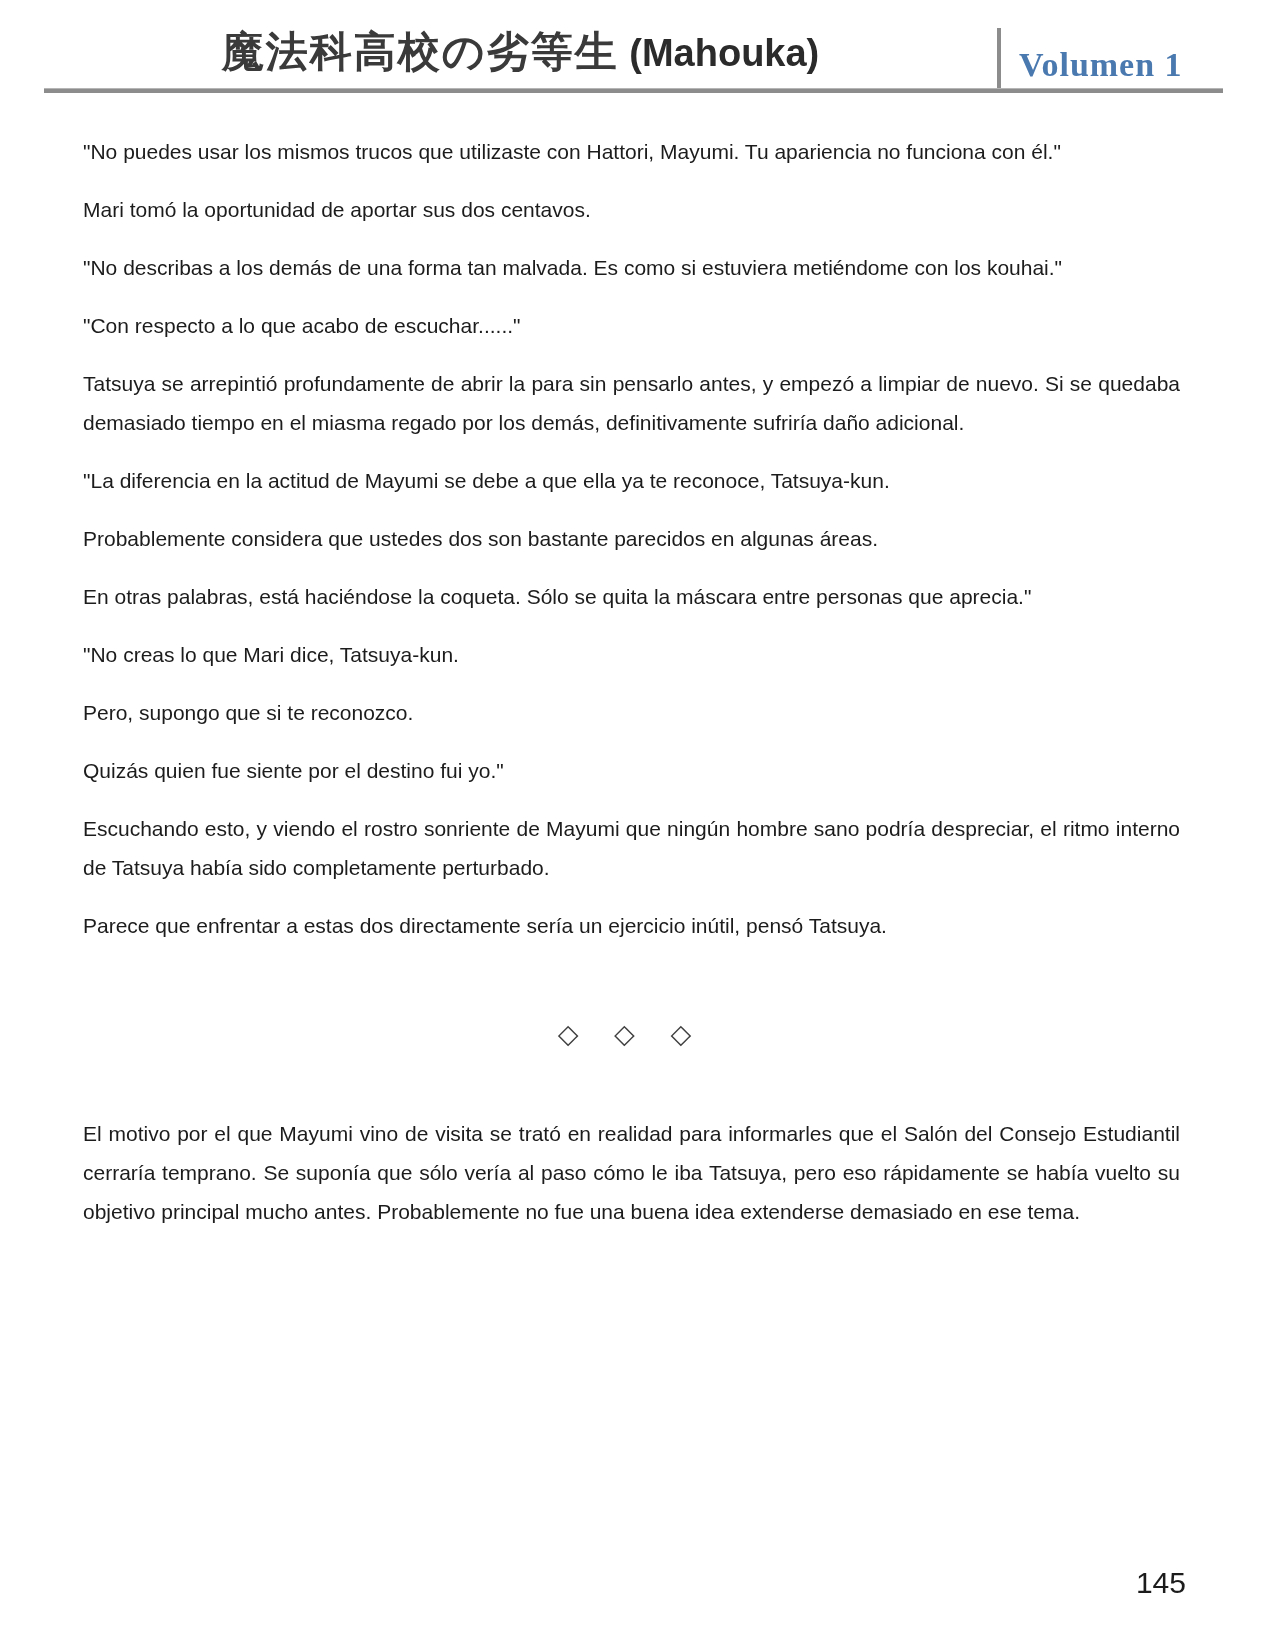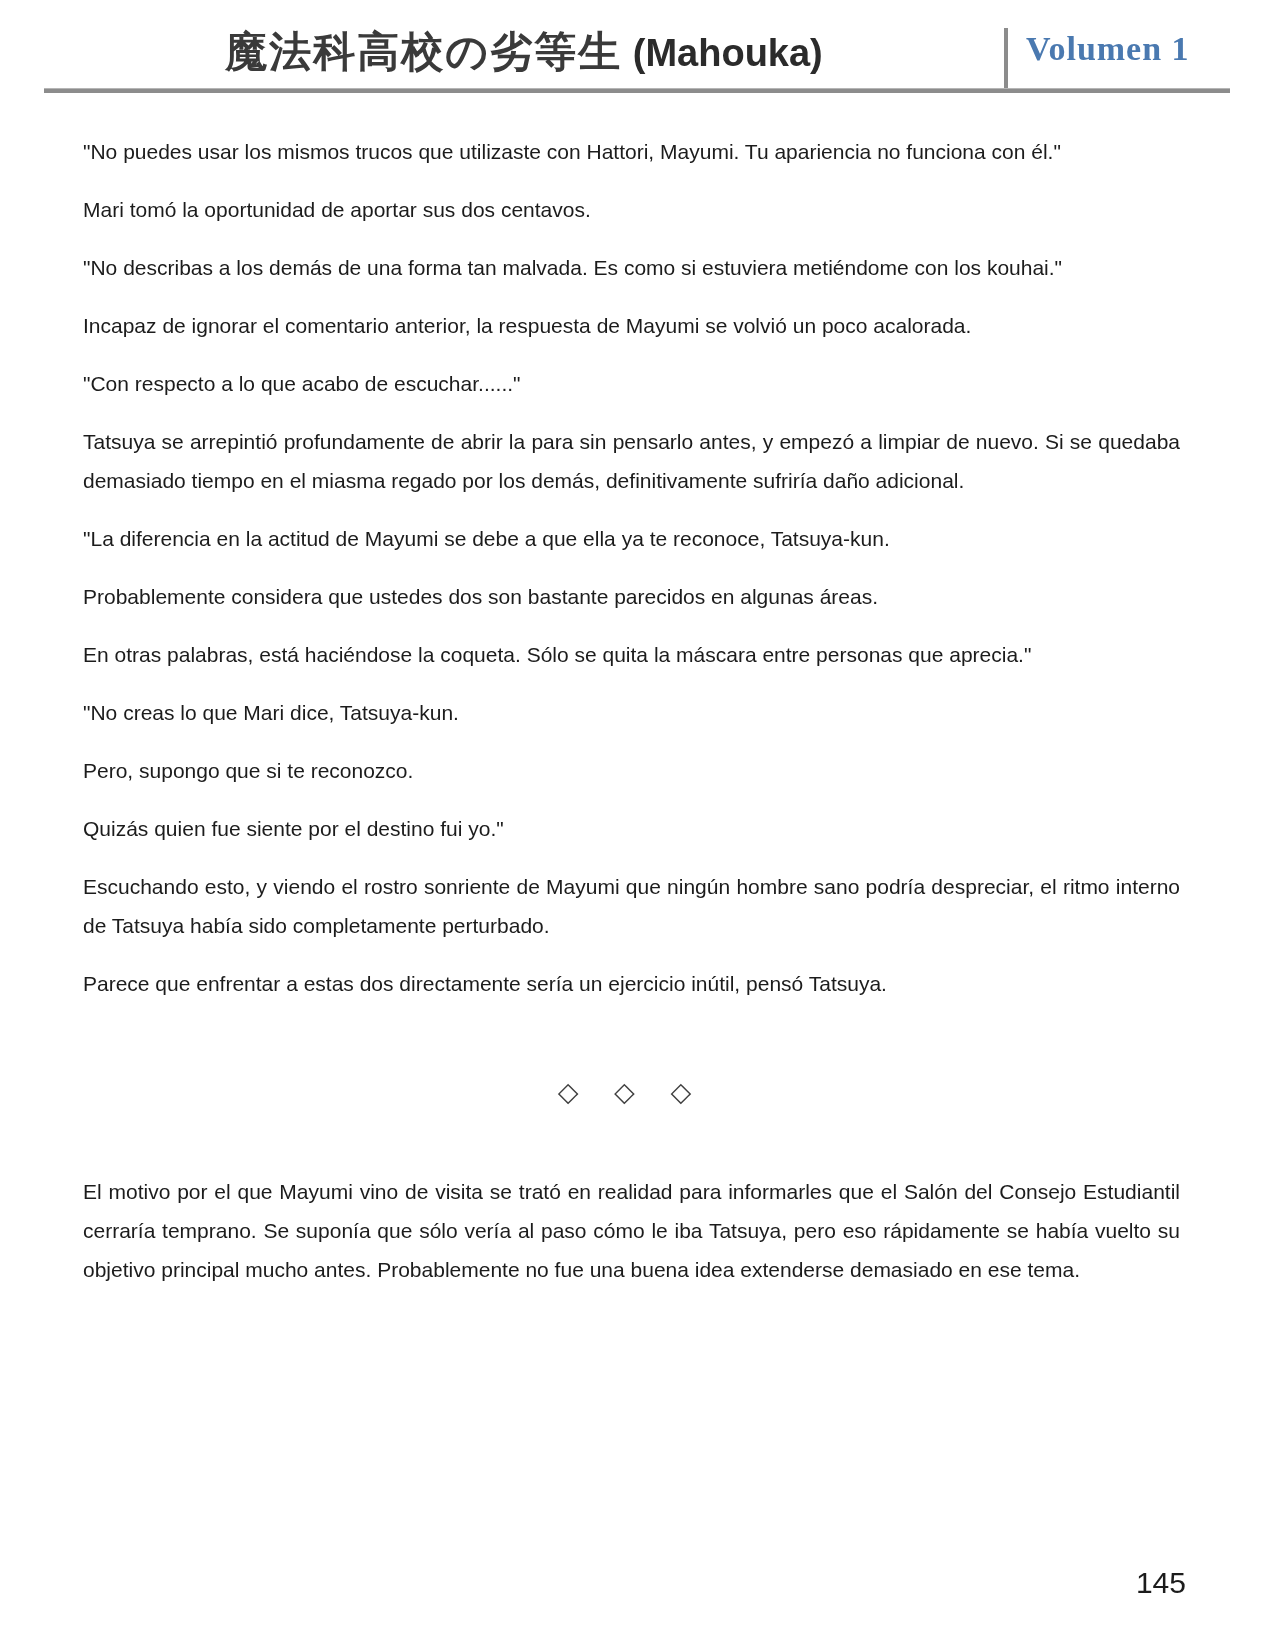--- a/index.html
+++ b/index.html
@@ -11,21 +11,21 @@
     margin: 0 auto;
     background: #ffffff;
     font-family: "Liberation Sans", sans-serif;
     color: #1c1c1c;
     overflow: hidden;
   }
 
   
   .header {
     position: absolute;
-    top: 0; left: 44px; right: 45px;
+    top: 0; left: 44px; right: 52px;
     height: 81px;
   }
   .header-row {
     display: flex;
     align-items: flex-end;
     height: 88px;
   }
   .title-area {
     flex: 1;
     text-align: center;
@@ -46,21 +46,21 @@
     color: #2b2b2b;
   }
   .vbar {
     width: 4px;
     height: 60px;
     background: #8c8c8c;
     flex: 0 0 auto;
   }
   .volume-area {
     flex: 0 0 222px;
-    padding: 0 0 20px 18px;
+    padding: 0 0 4px 18px;
   }
   .volume-label {
     font-family: "Liberation Serif", serif;
     font-size: 34px;
     font-weight: 700;
     color: #4a79b0;
     letter-spacing: 1px;
     white-space: nowrap;
   }
   .header-rule {
@@ -118,21 +118,20 @@
         <span class="volume-label">Volumen 1</span>
       </div>
     </div>
     <div class="header-rule"></div>
   </div>
 
   <div class="main">
     <p>"No puedes usar los mismos trucos que utilizaste con Hattori, Mayumi. Tu apariencia no funciona con él."</p>
     <p>Mari tomó la oportunidad de aportar sus dos centavos.</p>
     <p>"No describas a los demás de una forma tan malvada. Es como si estuviera metiéndome con los kouhai."</p>
-    <p>Incapaz de ignorar el comentario anterior, la respuesta de Mayumi se volvió un poco acalorada.</p>
     <p>"Con respecto a lo que acabo de escuchar......"</p>
     <p>Tatsuya se arrepintió profundamente de abrir la para sin pensarlo antes, y empezó a limpiar de nuevo. Si se quedaba demasiado tiempo en el miasma regado por los demás, definitivamente sufriría daño adicional.</p>
     <p>"La diferencia en la actitud de Mayumi se debe a que ella ya te reconoce, Tatsuya-kun.</p>
     <p>Probablemente considera que ustedes dos son bastante parecidos en algunas áreas.</p>
     <p>En otras palabras, está haciéndose la coqueta. Sólo se quita la máscara entre personas que aprecia."</p>
     <p>"No creas lo que Mari dice, Tatsuya-kun.</p>
     <p>Pero, supongo que si te reconozco.</p>
     <p>Quizás quien fue siente por el destino fui yo."</p>
     <p>Escuchando esto, y viendo el rostro sonriente de Mayumi que ningún hombre sano podría despreciar, el ritmo interno de Tatsuya había sido completamente perturbado.</p>
     <p>Parece que enfrentar a estas dos directamente sería un ejercicio inútil, pensó Tatsuya.</p>

